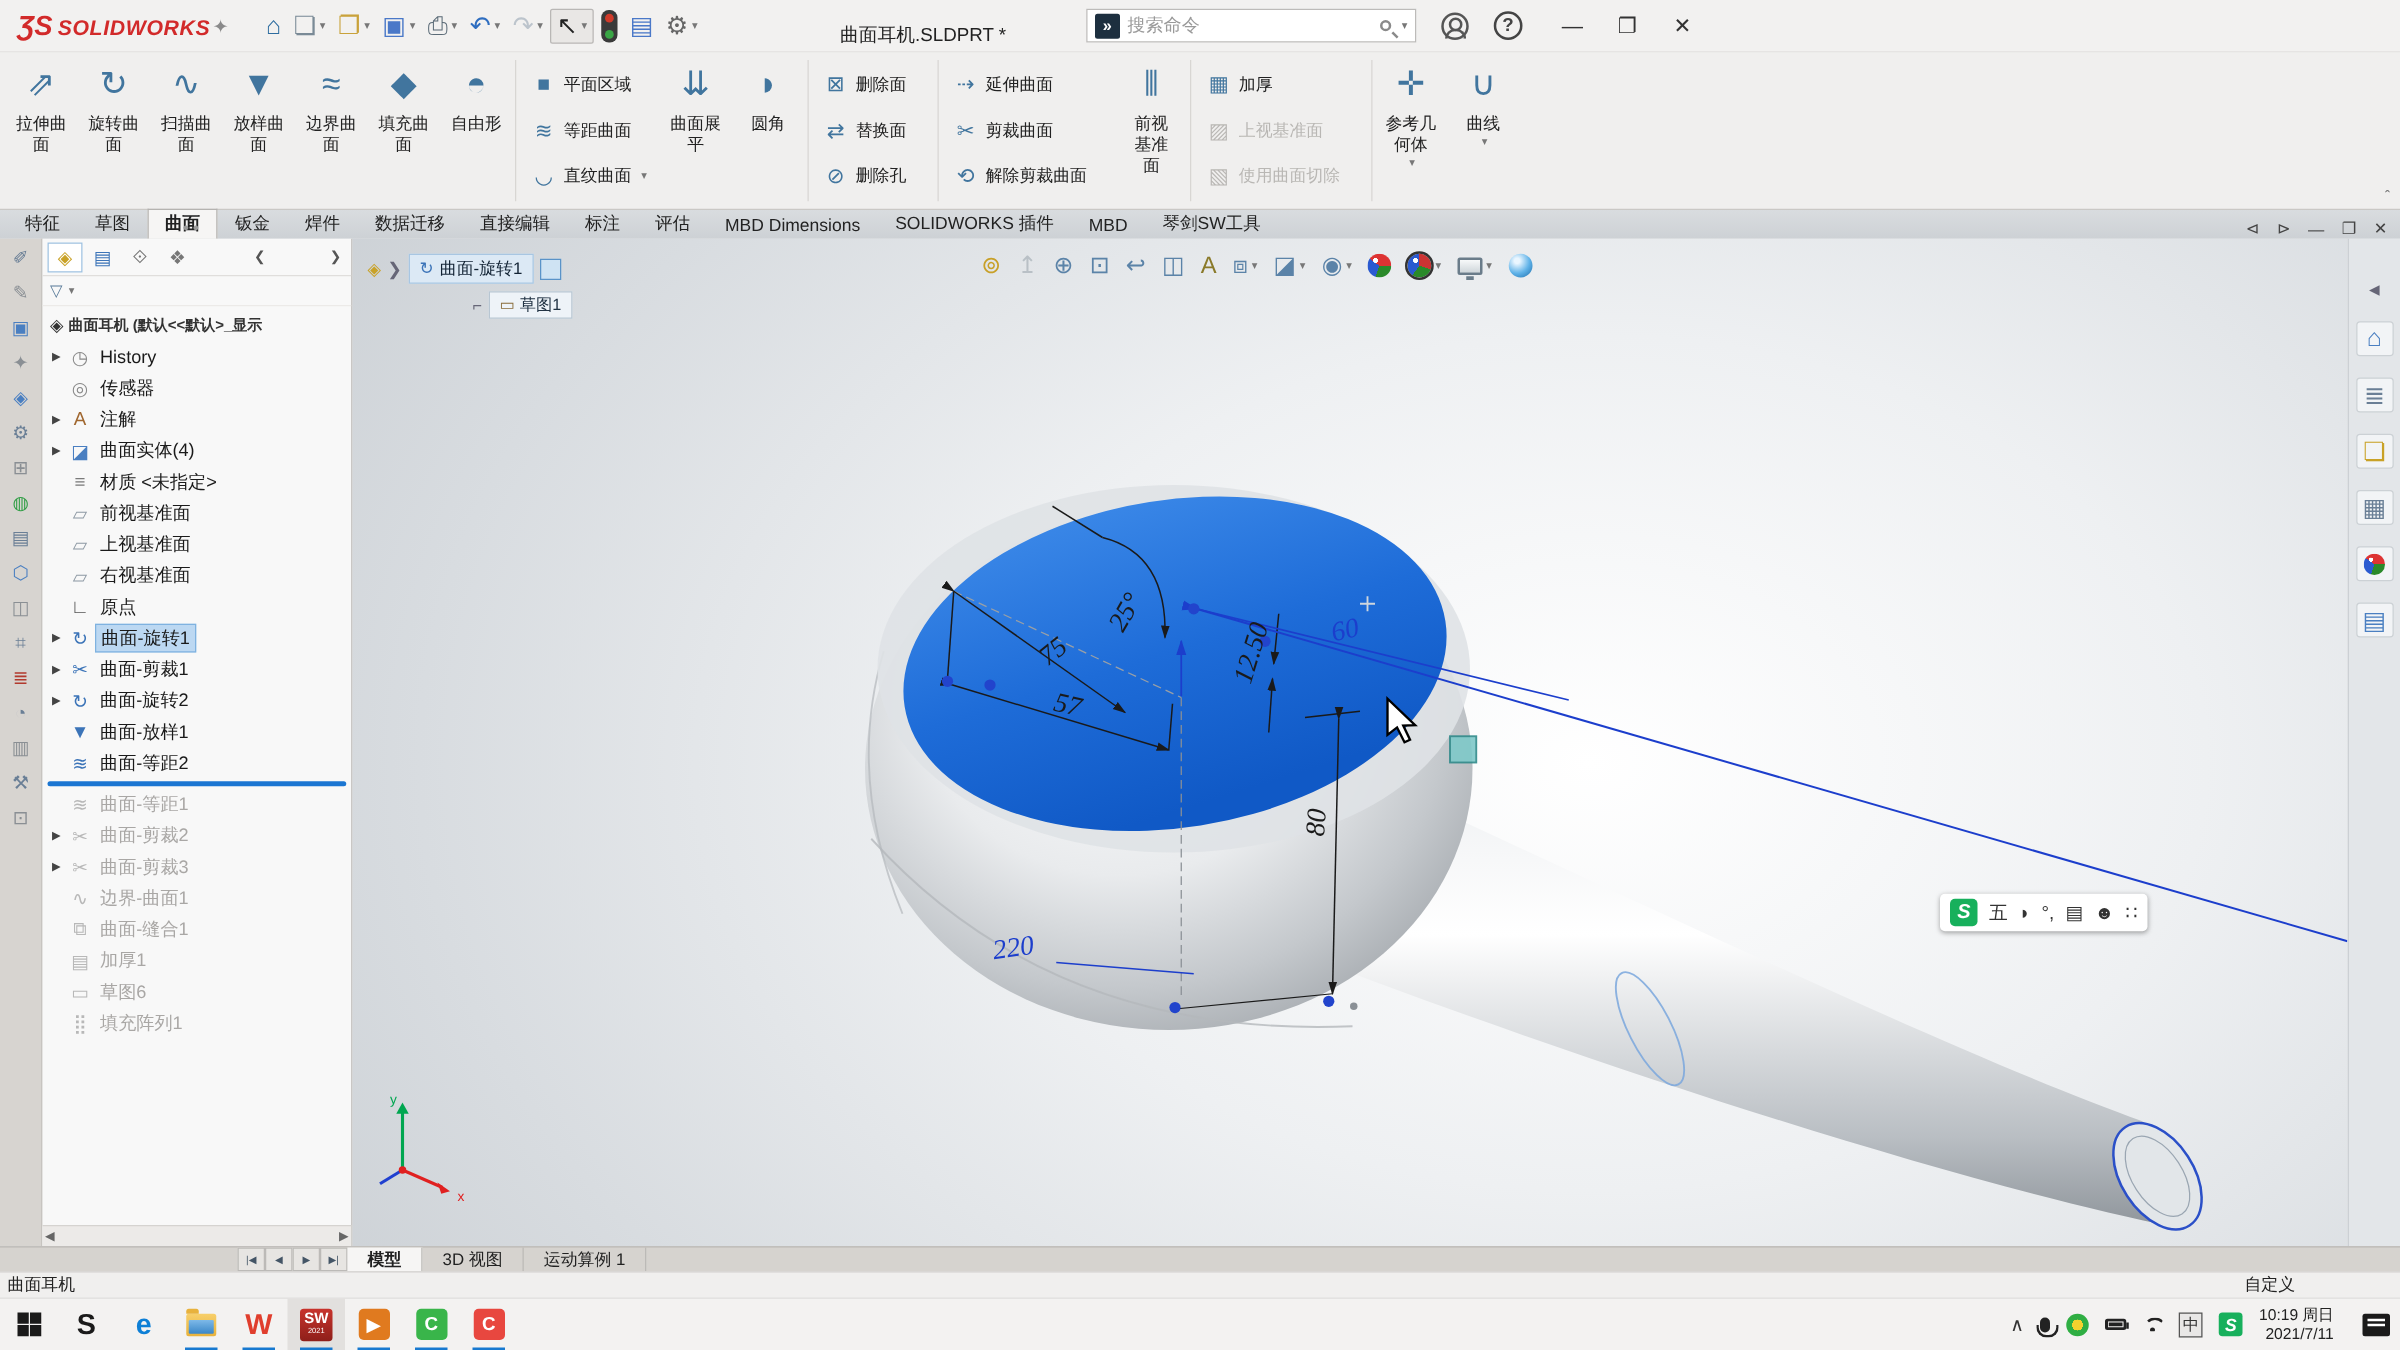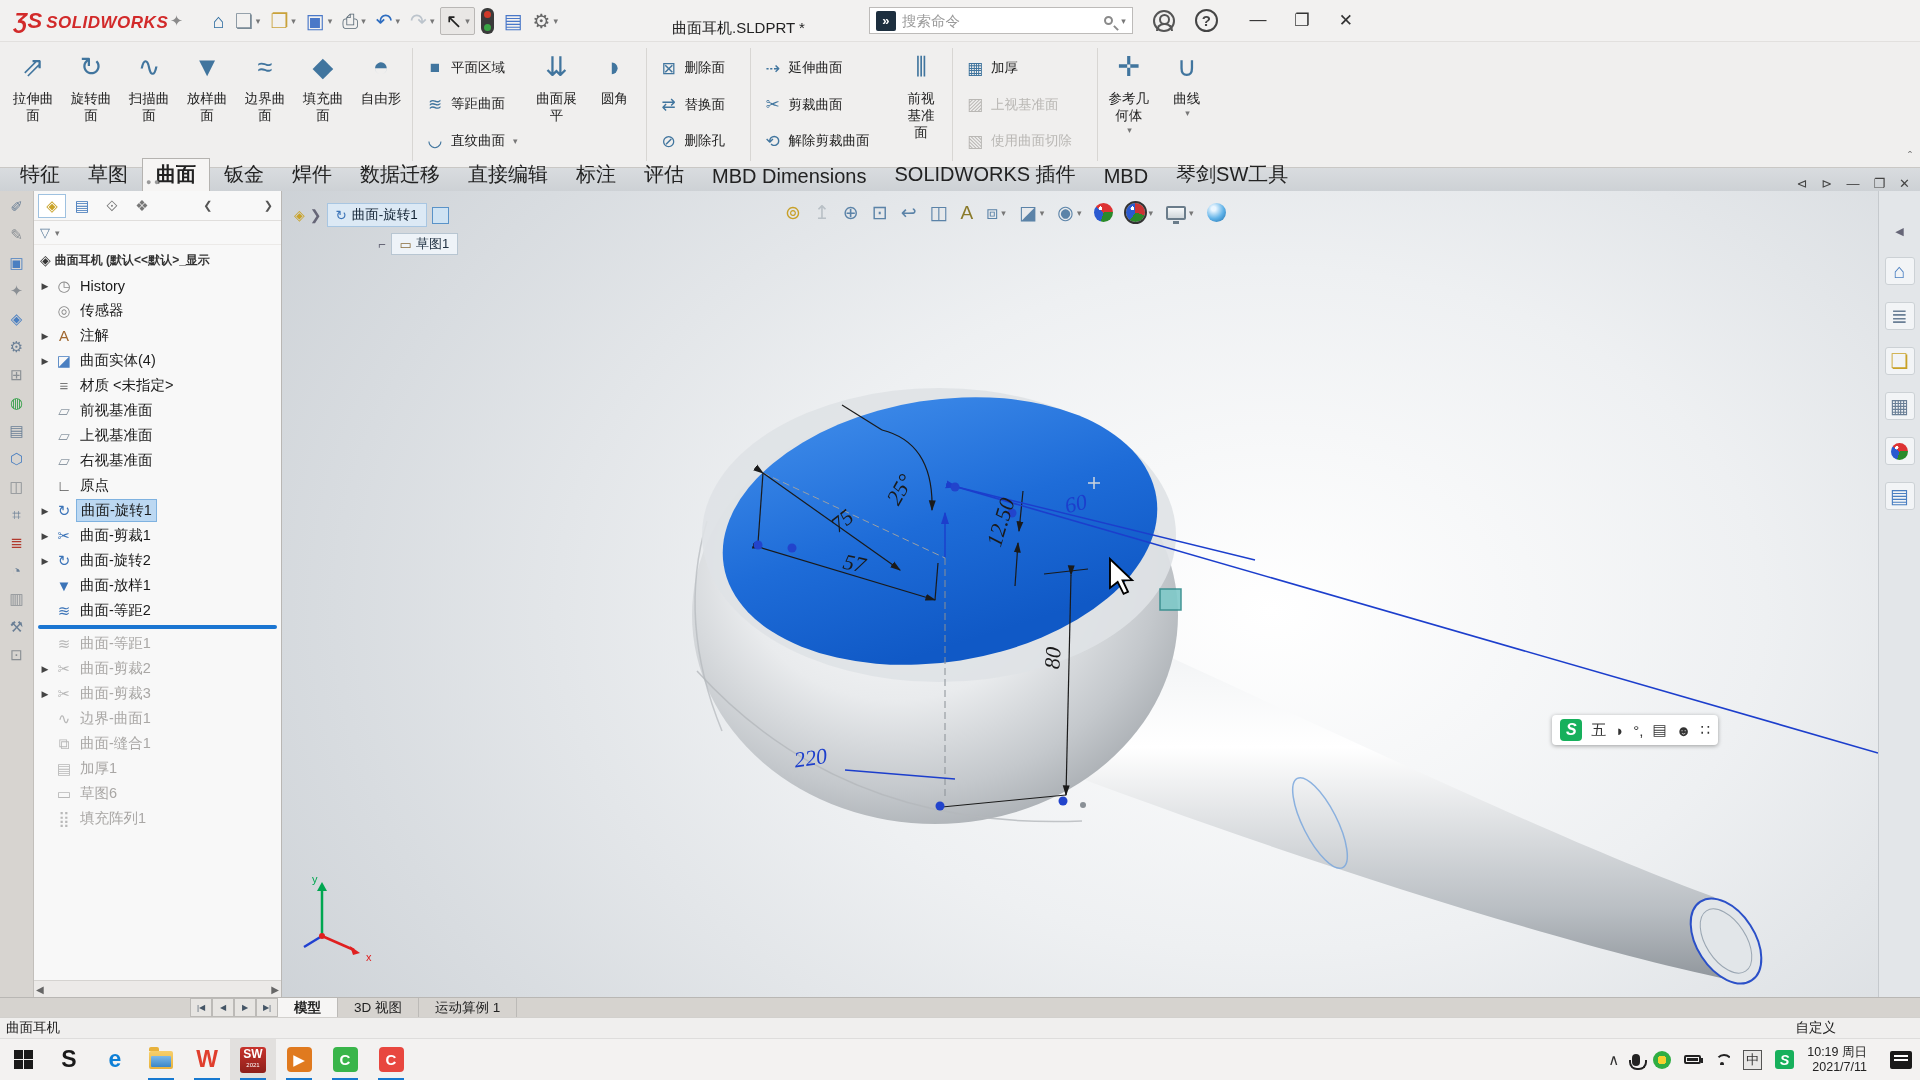--- a/index.html
+++ b/index.html
@@ -48,21 +48,21 @@
   .smlcol{display:flex;flex-direction:column;justify-content:space-evenly;padding:2px 0;}
   .sml{display:flex;align-items:center;gap:6px;padding:2px 10px;cursor:default;}
   .sml .g{font-size:17px;width:20px;text-align:center;color:#41759e;}
   .sml .lbl{font-size:13.5px;color:#222;white-space:nowrap;}
   .sml.disabled .g,.sml.disabled .lbl{color:#b9b7b4;}
   .sml:not(.arrow) .dd{visibility:hidden;}
   .ribcollapse{position:absolute;right:8px;top:150px;color:#777;font-size:12px;}
 
   
   #cmdtabs{top:168px;height:23px;background:linear-gradient(#d9dcdf,#cdd1d5);display:flex;align-items:flex-end;padding-left:6px;}
-  .ctab{padding:2px 13px 3px;font-size:20px;color:#222;border:1px solid transparent;border-bottom:none;cursor:default;white-space:nowrap;}
+  .ctab{padding:2px 13px 3px;font-size:14px;color:#222;border:1px solid transparent;border-bottom:none;cursor:default;white-space:nowrap;}
   .ctab.active{background:#f6f5f4;border-color:#b5b3b0;font-weight:bold;}
   .docwin{margin-left:auto;display:flex;align-items:center;gap:14px;padding-right:10px;color:#444;font-size:13px;}
   .docwin span{cursor:default;}
 
   
   #main{top:191px;height:806px;display:flex;}
   
   #leftstrip{width:34px;background:#d7d4d0;border-right:1px solid #c2bfbb;display:flex;flex-direction:column;align-items:center;padding-top:6px;gap:9px;overflow:hidden;}
   #leftstrip .pic{font-size:15px;width:22px;height:19px;text-align:center;line-height:19px;}
   

